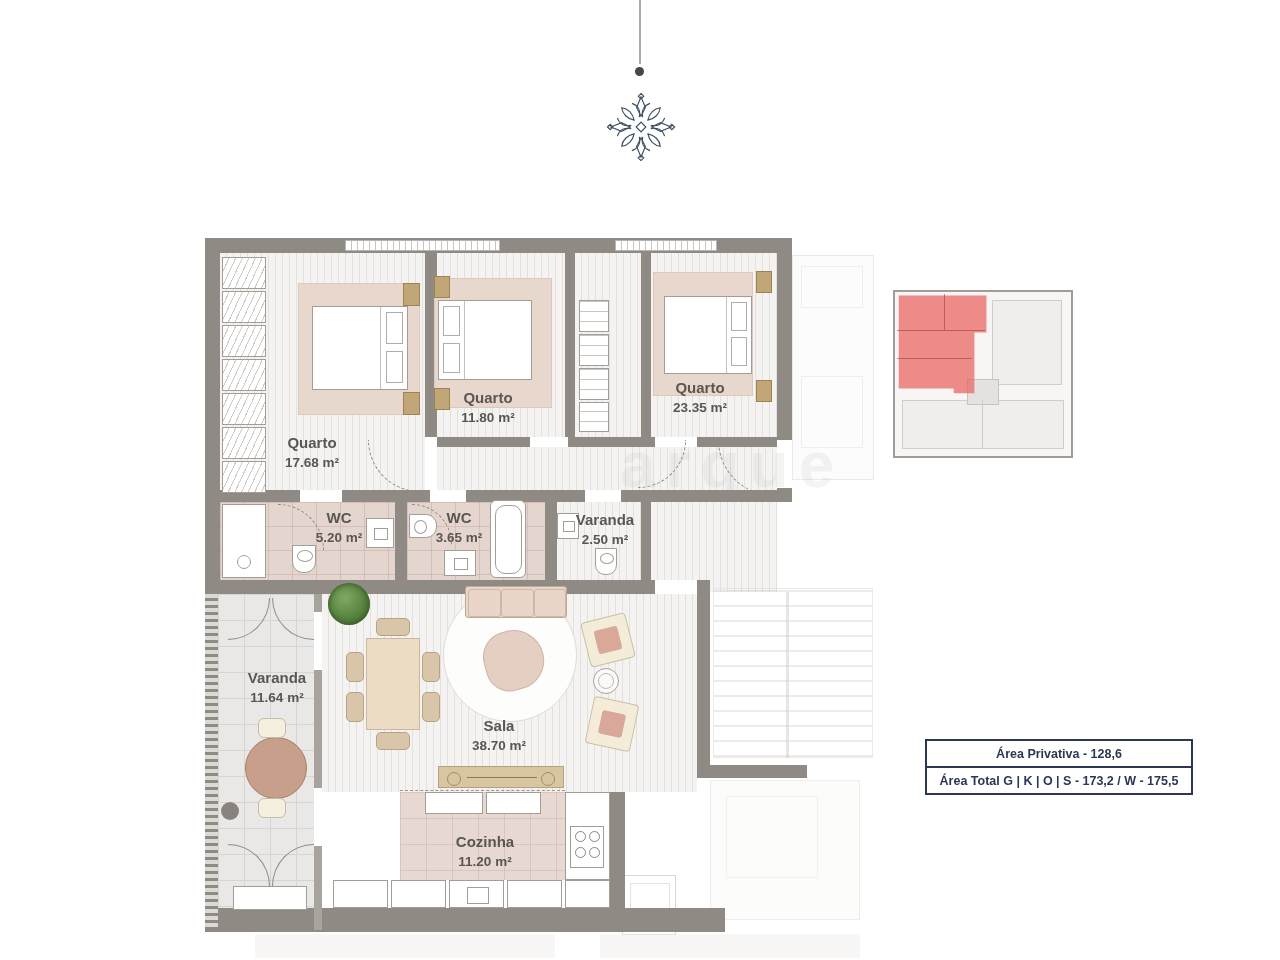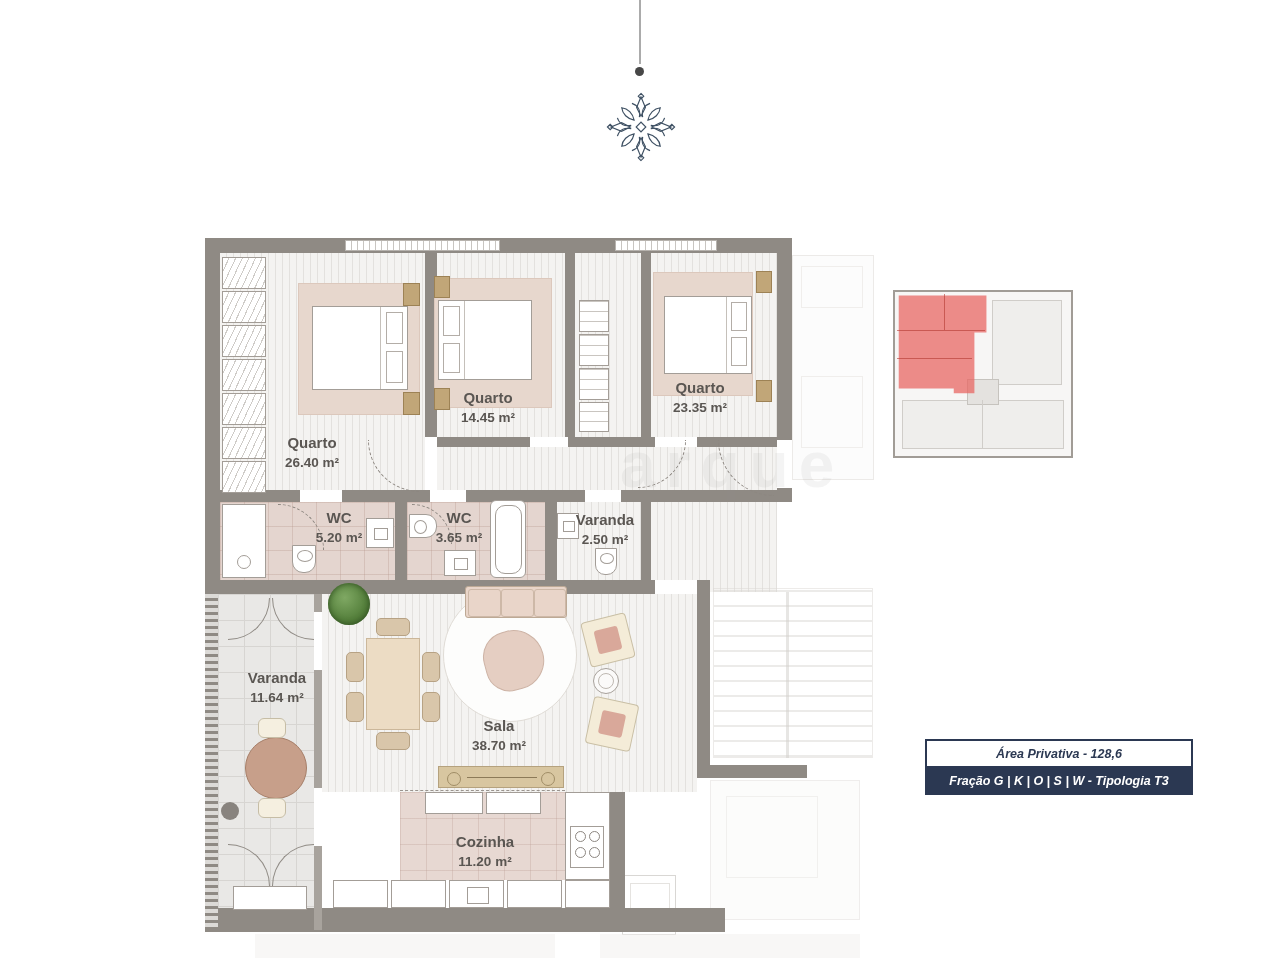--- a/index.html
+++ b/index.html
@@ -23,21 +23,21 @@
         background-size:26px 26px;}
   .wfurn{position:absolute;background:#fff;border:1px solid #a39d97;box-sizing:border-box;}
   .wood{position:absolute;background:#c1a678;border:1px solid #9d8255;box-sizing:border-box;}
   .rug{position:absolute;background:#e7d7cd;border:1px solid #dcc8bc;box-sizing:border-box;}
   .label{position:absolute;color:#5a5652;font-weight:bold;text-align:center;line-height:1.2;z-index:30;}
   .label .nm{font-size:15px;}
   .label .ar{font-size:13.5px;}
   .arc{position:absolute;box-sizing:border-box;}
   .trow{position:relative;height:29px;border:2px solid #2b3852;margin-top:-2px;background:#fff;
         color:#2b3852;font-weight:bold;font-size:12.5px;display:flex;align-items:center;
-        justify-content:center;box-sizing:border-box;font-style:italic;}
+        justify-content:center;box-sizing:border-box;}
   .trow.dark{background:#2b3852;color:#ffffff;}
   .faint{opacity:.5;}
   .hatch{background:#fff;background-image:repeating-linear-gradient(115deg,transparent 0 5px,#cfccc8 5px 6px);
          border:1px solid #a39d97;box-sizing:border-box;position:absolute;}
   .shelf{position:absolute;background:#fff;border:1px solid #a39d97;box-sizing:border-box;
          background-image:repeating-linear-gradient(0deg,transparent 0 9px,#c9c5c0 9px 10px);}
   .winstrip{position:absolute;background:#fff;border:1px solid #b7b3ae;box-sizing:border-box;
          background-image:repeating-linear-gradient(90deg,transparent 0 5px,#c8c5c1 5px 6px);}
 </style>
 </head>
@@ -283,25 +283,25 @@
     <div class="arc" style="left:412px;top:504px;width:40px;height:40px;border-top:1.3px dashed #8d8781;border-right:1.3px dashed #8d8781;border-radius:0 100% 0 0;"></div>
     <div class="arc" style="left:228px;top:598px;width:42px;height:42px;border-right:1px solid #8f8a84;border-bottom:1px solid #8f8a84;border-radius:0 0 100% 0;"></div>
     <div class="arc" style="left:272px;top:598px;width:42px;height:42px;border-left:1px solid #8f8a84;border-bottom:1px solid #8f8a84;border-radius:0 0 0 100%;"></div>
     <div class="arc" style="left:228px;top:844px;width:42px;height:42px;border-right:1px solid #8f8a84;border-top:1px solid #8f8a84;border-radius:0 100% 0 0;"></div>
     <div class="arc" style="left:272px;top:844px;width:42px;height:42px;border-left:1px solid #8f8a84;border-top:1px solid #8f8a84;border-radius:100% 0 0 0;"></div>
 
     <div class="abs" style="left:620px;top:428px;font-size:64px;font-weight:bold;letter-spacing:10px;color:rgba(150,150,150,0.10);pointer-events:none;z-index:40;">arque</div>
 
     <div class="label" style="left:262px;top:433px;width:100px;">
       <span class="nm">Quarto</span><br>
-      <span class="ar">26.40 m²</span>
+      <span class="ar">17.68 m²</span>
     </div>
     <div class="label" style="left:438px;top:388px;width:100px;">
       <span class="nm">Quarto</span><br>
-      <span class="ar">14.45 m²</span>
+      <span class="ar">11.80 m²</span>
     </div>
     <div class="label" style="left:650px;top:378px;width:100px;">
       <span class="nm">Quarto</span><br>
       <span class="ar">23.35 m²</span>
     </div>
     <div class="label" style="left:300px;top:508px;width:78px;">
       <span class="nm">WC</span><br>
       <span class="ar">5.20 m²</span>
     </div>
     <div class="label" style="left:420px;top:508px;width:78px;">
@@ -333,16 +333,16 @@
     <div class="abs" style="left:49.5%;top:66%;width:1px;height:30%;background:#d0cdc9;"></div>
     <div class="abs" style="left:2px;top:2px;right:2px;bottom:2px;background:rgba(232,103,99,0.75);
                 clip-path:polygon(1% 1%, 52% 1%, 52% 24%, 45% 24%, 45% 62%, 33% 62%, 33% 59%, 1% 59%);"></div>
     <div class="abs" style="left:1%;top:23%;width:50%;height:1px;background:rgba(178,56,48,.6);"></div>
     <div class="abs" style="left:28%;top:1%;width:1px;height:22%;background:rgba(178,56,48,.6);"></div>
     <div class="abs" style="left:1%;top:40%;width:43%;height:1px;background:rgba(178,56,48,.6);"></div>
   </div>
 
   <div class="abs" style="left:925px;top:741px;width:268px;">
     <div class="trow">Área Privativa - 128,6</div>
-    <div class="trow dark">Fração G | K | O | S | W - Tipologia T3</div>
+    <div class="trow">Área Total G | K | O | S - 173,2 / W - 175,5</div>
   </div>
 
 </div>
 
 </body></html>

